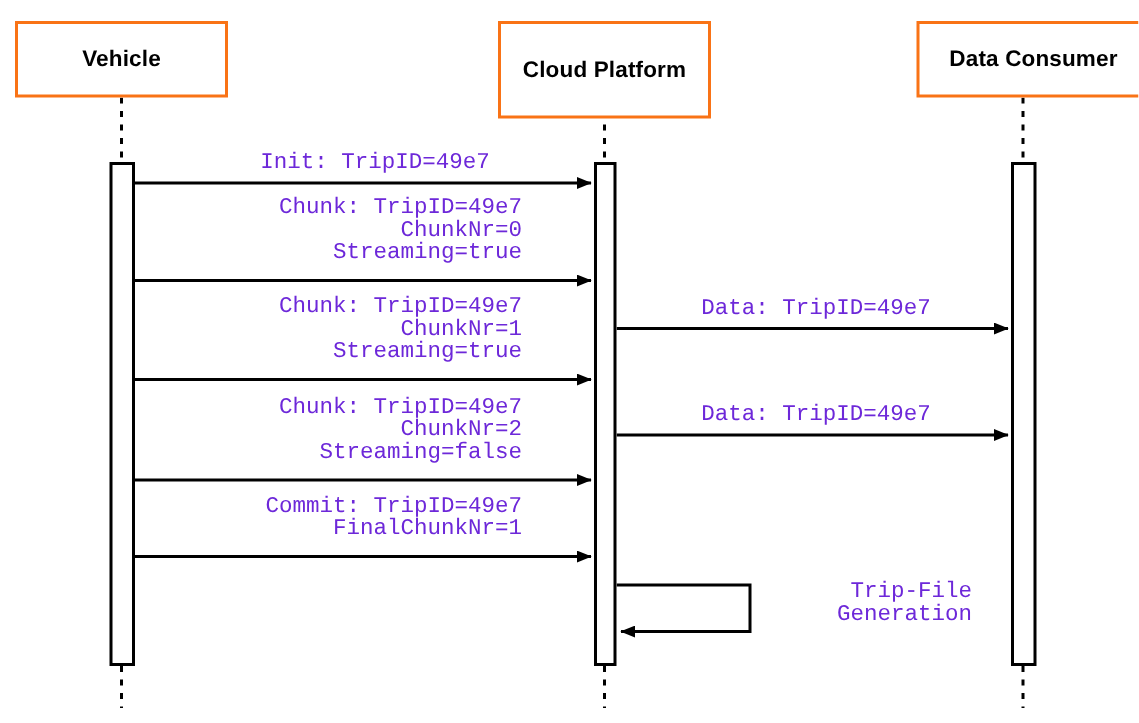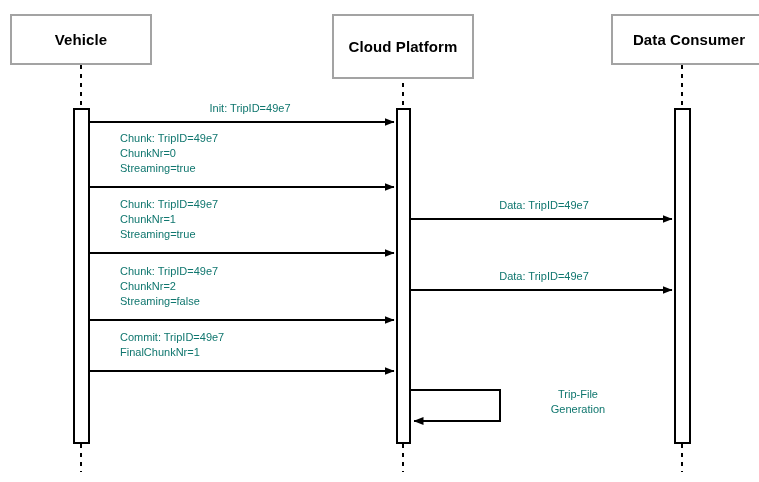--- a/index.html
+++ b/index.html
@@ -22,48 +22,49 @@
   #diagram-svg {
     position: absolute;
     top: 0;
     left: 0;
     width: 759px;
     height: 482px;
   }
   .lifeline-box {
     position: absolute;
     box-sizing: border-box;
-    border: 2px solid #a3a3a3;
+    border: 2px solid #f97316;
     background: #ffffff;
     display: flex;
     align-items: center;
     justify-content: center;
   }
   .lifeline-box-label {
     font-size: 15px;
     font-weight: bold;
     letter-spacing: 0.1px;
     line-height: 1;
     white-space: nowrap;
   }
   .msg-label {
     position: absolute;
-    font-size: 11px;
+    font-size: 15px;
     line-height: 15px;
     white-space: pre;
-    color: #0f766e;
+    color: #6d28d9;
+    font-family: Liberation Mono, monospace;
   }
   .msg-label.align-right {
-    text-align: left;
+    text-align: right;
   }
   .msg-label.align-center {
     text-align: center;
   }
   .msg-label.align-left {
-    text-align: center;
+    text-align: right;
   }
   .activation {
     position: absolute;
     box-sizing: border-box;
     border: 2px solid #000000;
     background: #ffffff;
   }
 </style>
 </head>
 <body>

